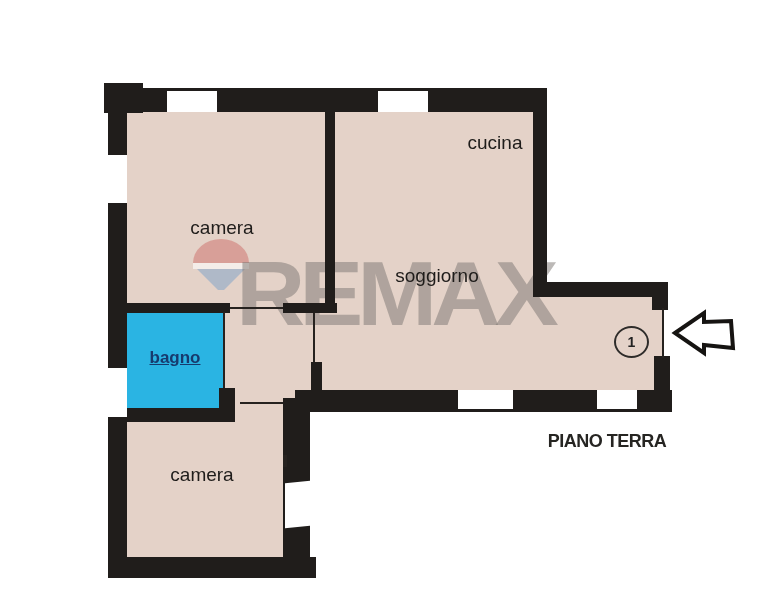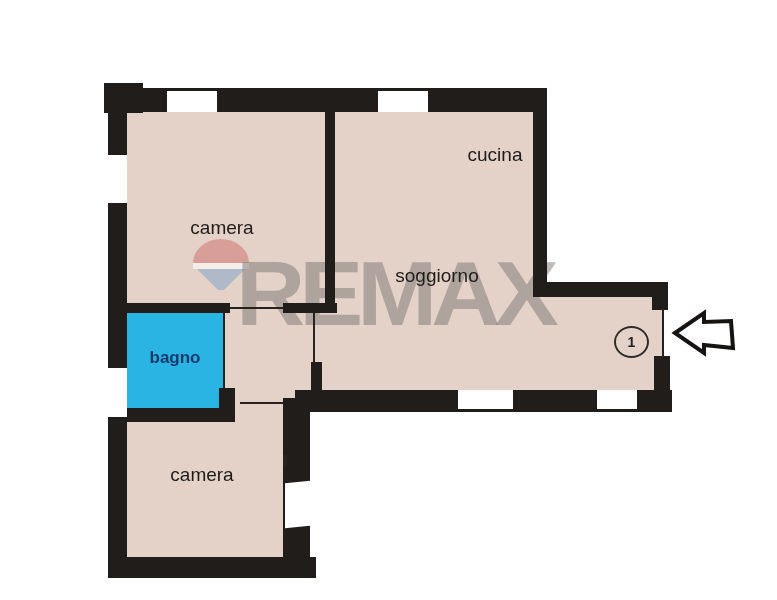--- a/index.html
+++ b/index.html
@@ -75,24 +75,25 @@
   <div class="winline" style="left:597px;top:409px;width:40px;height:3px;"></div>
 
   <div class="door" style="left:230px;top:307px;width:53px;height:2px;"></div>
   <div class="door" style="left:313px;top:313px;width:2px;height:49px;"></div>
   <div class="door" style="left:223px;top:312px;width:2px;height:76px;"></div>
   <div class="door" style="left:240px;top:402px;width:43px;height:2px;"></div>
   <div class="door" style="left:662px;top:308px;width:2px;height:50px;"></div>
   <div class="door" style="left:283px;top:455px;width:4px;height:12px;"></div>
 
   <div class="lbl" style="left:222px;top:228px;">camera</div>
-  <div class="lbl" style="left:495px;top:143px;margin-top:12px;">cucina</div>
+  <div class="lbl" style="left:495px;top:143px;">cucina</div>
   <div class="lbl" style="left:437px;top:276px;">soggiorno</div>
-  <div class="lbl lbl-bagno" style="left:175px;top:358px;">bagno</div>
+  <div class="lbl lbl-bagno" style="left:175px;top:358px;text-decoration:underline;">bagno</div>
   <div class="lbl" style="left:202px;top:475px;">camera</div>
+  <div class="lbl lbl-floor" style="left:607px;top:441px;">PIANO TERRA</div>
 
   <div class="entry-circle">
     <span>1</span>
   </div>
   <svg class="arrow-svg" width="70" height="54" viewBox="0 0 70 54">
     <polygon points="6,28 35,8 35,17 62,16 64,43 35,40 35,48" fill="#ffffff" stroke="#161412" stroke-width="4" stroke-linejoin="miter"></polygon>
   </svg>
 
 </div>
 

